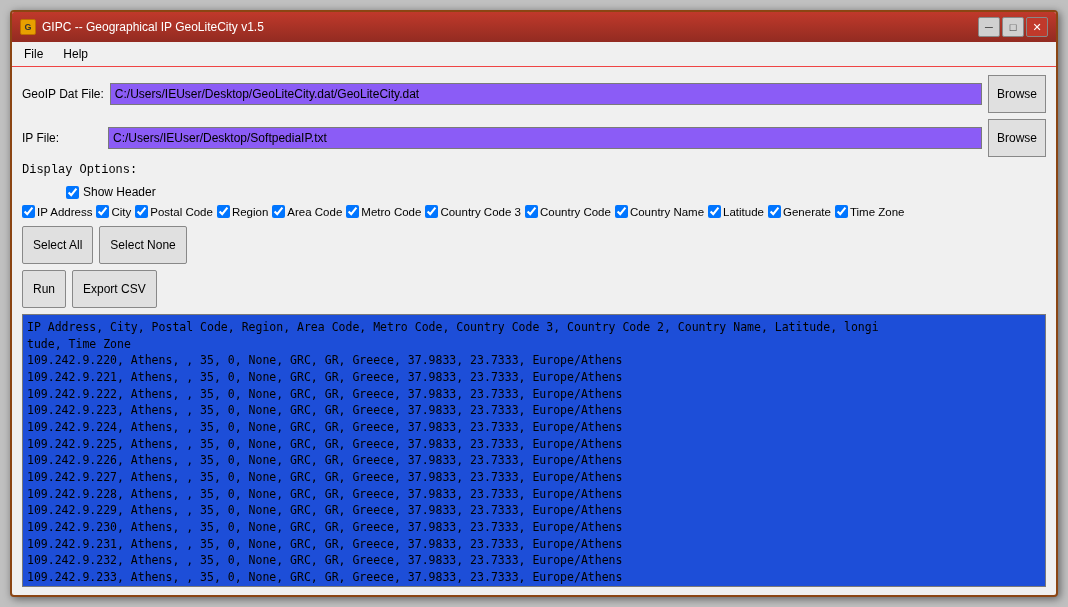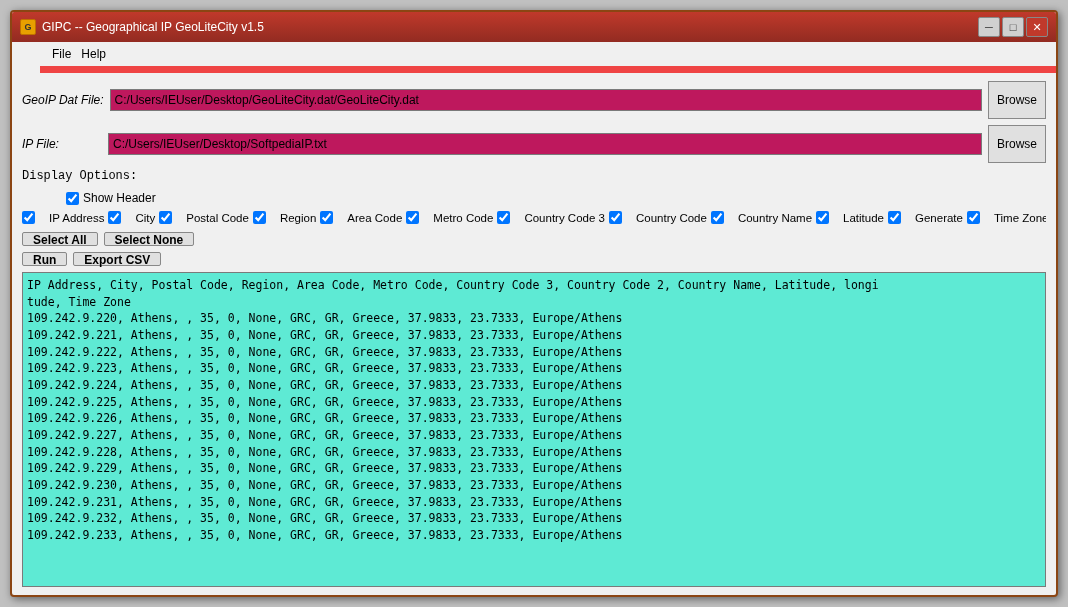--- a/index.html
+++ b/index.html
@@ -74,23 +74,22 @@
       color: #333;
     }
     .title-btn.close {
       background: #c0392b;
       color: white;
     }
     .menu-bar {
       background: #f0f0f0;
       padding: 3px 8px;
       display: flex;
-      gap: 2px;
-      border-bottom: 7px solid #ef4444;
-      margin-left: 28px;
+      gap: 12px;
+      border-bottom: 1px solid #ef4444;
     }
     .menu-item {
       font-size: 12px;
       cursor: pointer;
       padding: 2px 4px;
       color: #000;
     }
     .content {
       flex: 1;
       padding: 8px 10px;
@@ -101,29 +100,28 @@
     }
     .form-row {
       display: flex;
       align-items: center;
       gap: 6px;
     }
     .form-label {
       font-size: 12px;
       white-space: nowrap;
       min-width: 80px;
-      font-style: italic;
     }
     .form-input {
       flex: 1;
       height: 22px;
       border: 1px solid #7a7a7a;
       padding: 2px 4px;
       font-size: 12px;
-      background: #be185d;
+      background: #8b5cf6;
       font-family: inherit;
     }
     .browse-btn {
       height: 38px;
       padding: 0 8px;
       background: #e0e0e0;
       border: 1px solid #888;
       cursor: pointer;
       font-size: 12px;
       white-space: nowrap;
@@ -138,56 +136,55 @@
       display: flex;
       align-items: center;
       flex-wrap: nowrap;
       gap: 4px;
       font-size: 11px;
       overflow: hidden;
     }
     .checkbox-item {
       display: flex;
       align-items: center;
-      gap: 14px;
+      gap: 2px;
       white-space: nowrap;
     }
     .checkbox-item input[type="checkbox"] {
       width: 13px;
       height: 13px;
       margin: 0;
     }
     .checkbox-item label {
       font-size: 11.5px;
       cursor: pointer;
     }
     .select-btns-row {
       display: flex;
       gap: 6px;
       margin-top: 2px;
     }
     .action-btn {
-      height: 14px;
+      height: 38px;
       padding: 0 10px;
       background: #e0e0e0;
       border: 1px solid #888;
       cursor: pointer;
       font-size: 12px;
       border-radius: 2px;
-      font-weight: bold;
     }
     .run-section {
       display: flex;
       gap: 6px;
       align-items: center;
     }
     .output-area {
       flex: 1;
       border: 1px solid #7a7a7a;
-      background: #5eead4;
+      background: #1d4ed8;
       overflow: auto;
       font-family: 'Courier New', Courier, monospace;
       font-size: 11.5px;
       padding: 4px;
       min-height: 0;
     }
     .output-area pre {
       white-space: pre;
       line-height: 1.45;
     }

